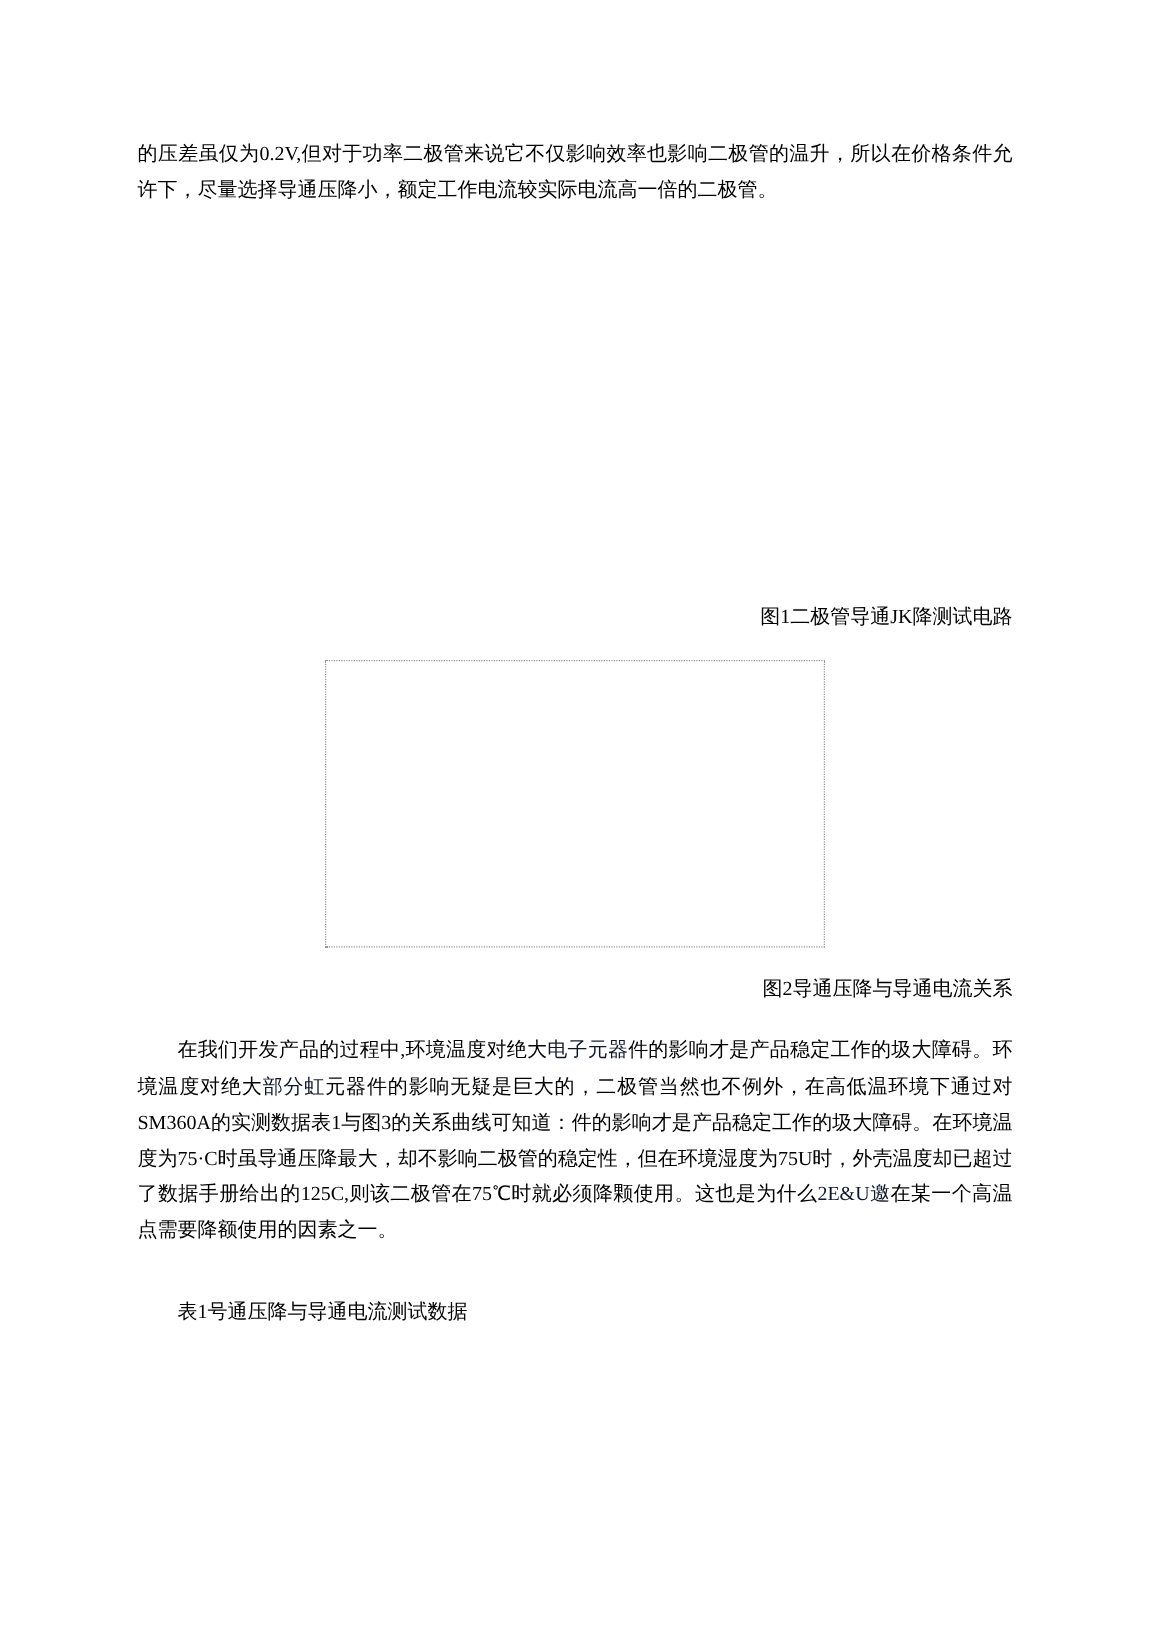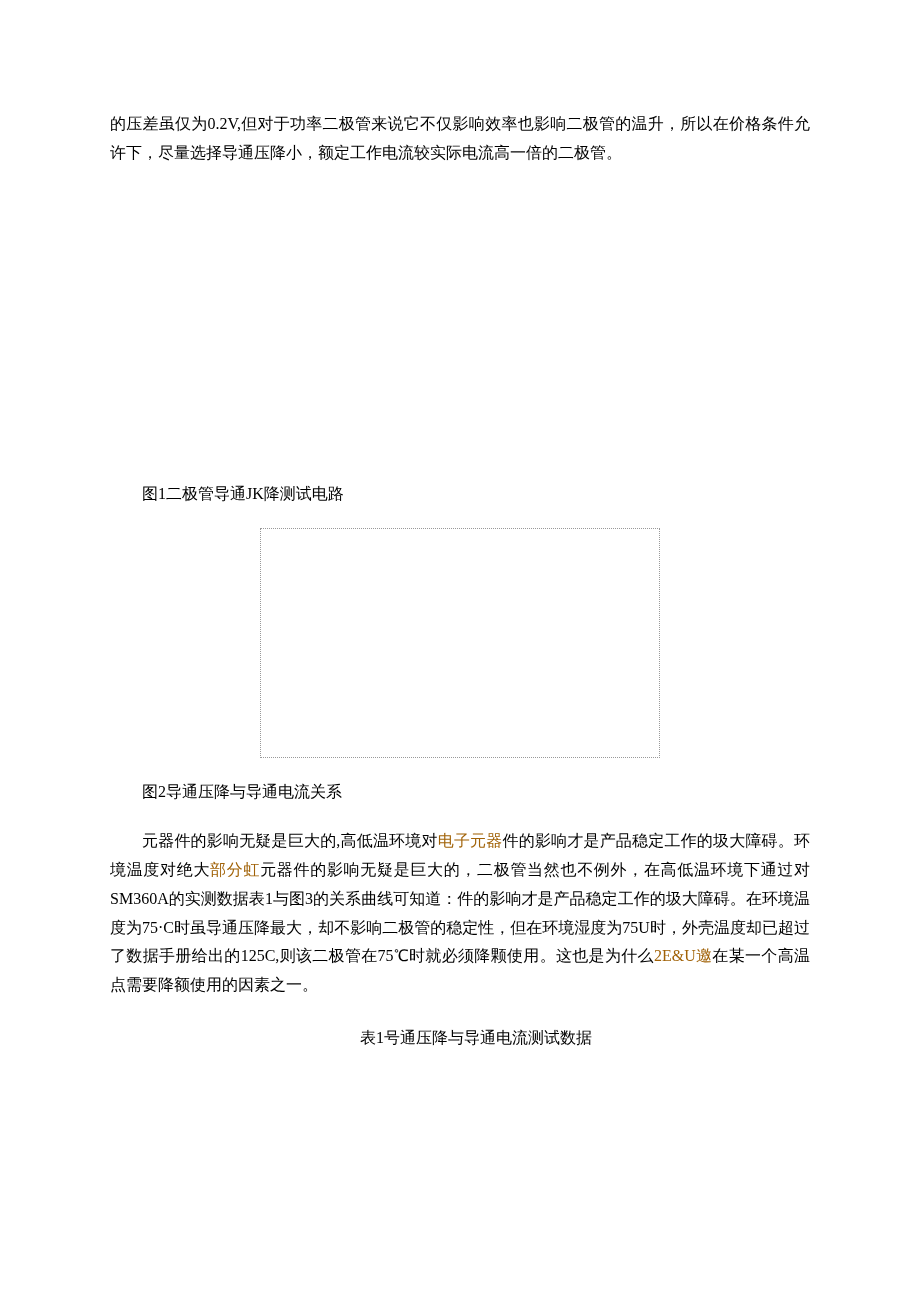--- a/index.html
+++ b/index.html
@@ -17,47 +17,47 @@
       padding: 110px 110px 60px 110px;
     }
     .paragraph {
       text-align: justify;
       margin-bottom: 12px;
     }
     .caption {
       margin-top: 20px;
       margin-bottom: 20px;
       padding-left: 2em;
+      text-align: right;
     }
     .caption-indent {
       padding-left: 2em;
     }
     .image-placeholder {
       width: 400px;
       height: 230px;
       border: 1px dotted #999;
       margin: 10px auto 20px auto;
       display: block;
     }
     .body-text {
       text-indent: 2em;
       text-align: justify;
       margin-bottom: 20px;
     }
     .link {
-      color: #a16207;
+      color: #0f172a;
       text-decoration: none;
     }
     .spacer-large {
       height: 280px;
     }
     .table-caption {
       text-indent: 2em;
-      margin-top: 24px;
-      text-align: center;
+      margin-top: 36px;
     }
   </style>
 </head>
 <body>
 
 <div class="paragraph">
   <span>的压差虽仅为0.2V,但对于功率二极管来说它不仅影响效率也影响二极管的温升，所以在价格条件允许下，尽量选择导通压降小，额定工作电流较实际电流高一倍的二极管。</span>
 </div>
 
 <div class="spacer-large"></div>
@@ -66,18 +66,18 @@
   <span>图1二极管导通JK降测试电路</span>
 </div>
 
 <div class="image-placeholder"></div>
 
 <div class="caption caption-indent">
   <span>图2导通压降与导通电流关系</span>
 </div>
 
 <div class="body-text">
-  <span>元器件的影响无疑是巨大的,高低温环境对</span><a class="link">电子元器</a><span>件的影响才是产品稳定工作的圾大障碍。环境温度对绝大</span><span class="link">部分虹</span><span>元器件的影响无疑是巨大的，二极管当然也不例外，在高低温环境下通过对SM360A的实测数据表1与图3的关系曲线可知道：件的影响才是产品稳定工作的圾大障碍。在环境温度为75·C时虽导通压降最大，却不影响二极管的稳定性，但在环境湿度为75U时，外壳温度却已超过了数据手册给出的125C,则该二极管在75℃时就必须降颗使用。这也是为什么</span><span class="link">2E&amp;U邀</span><span>在某一个高温点需要降额使用的因素之一。</span>
+  <span>在我们开发产品的过程中,环境温度对绝大</span><a class="link">电子元器</a><span>件的影响才是产品稳定工作的圾大障碍。环境温度对绝大</span><span class="link">部分虹</span><span>元器件的影响无疑是巨大的，二极管当然也不例外，在高低温环境下通过对SM360A的实测数据表1与图3的关系曲线可知道：件的影响才是产品稳定工作的圾大障碍。在环境温度为75·C时虽导通压降最大，却不影响二极管的稳定性，但在环境湿度为75U时，外壳温度却已超过了数据手册给出的125C,则该二极管在75℃时就必须降颗使用。这也是为什么</span><span class="link">2E&amp;U邀</span><span>在某一个高温点需要降额使用的因素之一。</span>
 </div>
 
 <div class="table-caption">
   <span>表1号通压降与导通电流测试数据</span>
 </div>
 
 </body></html>

